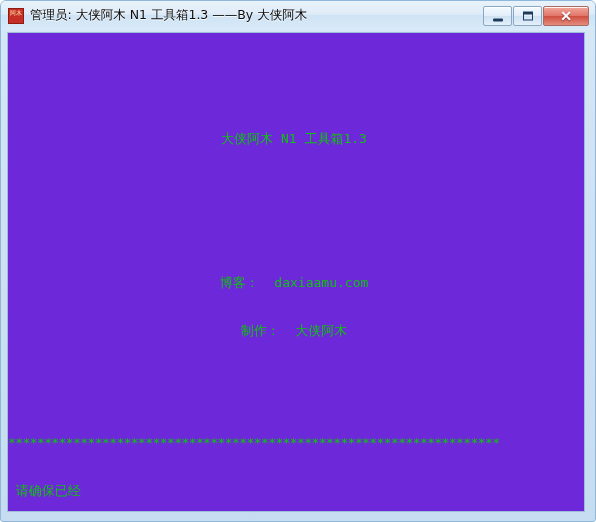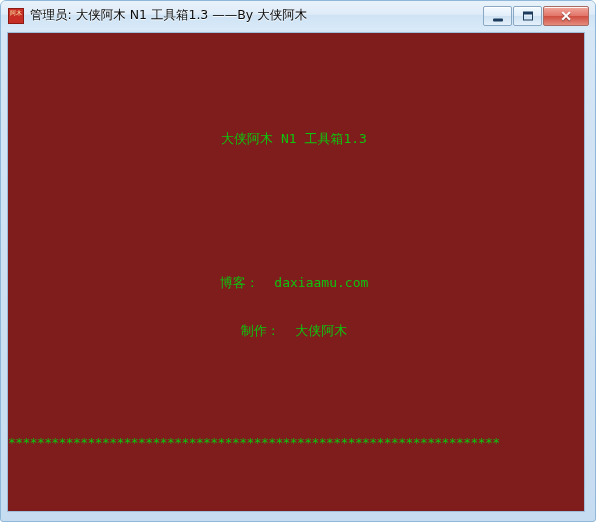--- a/index.html
+++ b/index.html
@@ -126,21 +126,21 @@
     border: 1px solid #9fbdd8;
     box-sizing: border-box;
     overflow: hidden;
   }
   #console {
     position: absolute;
     left: 0;
     top: 0;
     right: 0;
     bottom: 0;
-    background: #7f1d1d;
+    background: #6d28d9;
     color: #0ec40e;
     font-family: "DejaVu Sans Mono", "Liberation Mono", monospace;
     font-size: 13px;
     line-height: 16px;
     padding: 2px 4px 0 0;
     white-space: pre;
     overflow: hidden;
   }
   .ln {
     height: 16px;
@@ -187,20 +187,21 @@
 
       <div class="ln blank">&nbsp;</div>
       <div class="ln center">大侠阿木 N1 工具箱1.3</div>
       <div class="ln blank">&nbsp;</div>
       <div class="ln blank">&nbsp;</div>
       <div class="ln center"><span>博客：</span><span>&nbsp;&nbsp;</span><span>daxiaamu.com</span></div>
       <div class="ln center"><span>制作：</span><span>&nbsp;&nbsp;</span><span>大侠阿木</span></div>
       <div class="ln blank">&nbsp;</div>
 
       <div class="ln sep">********************************************************************</div>
+      <div class="ln"><span>&nbsp;</span><span>请确保已经</span></div>
       
       
       
       
 
       
       
       
       
       

